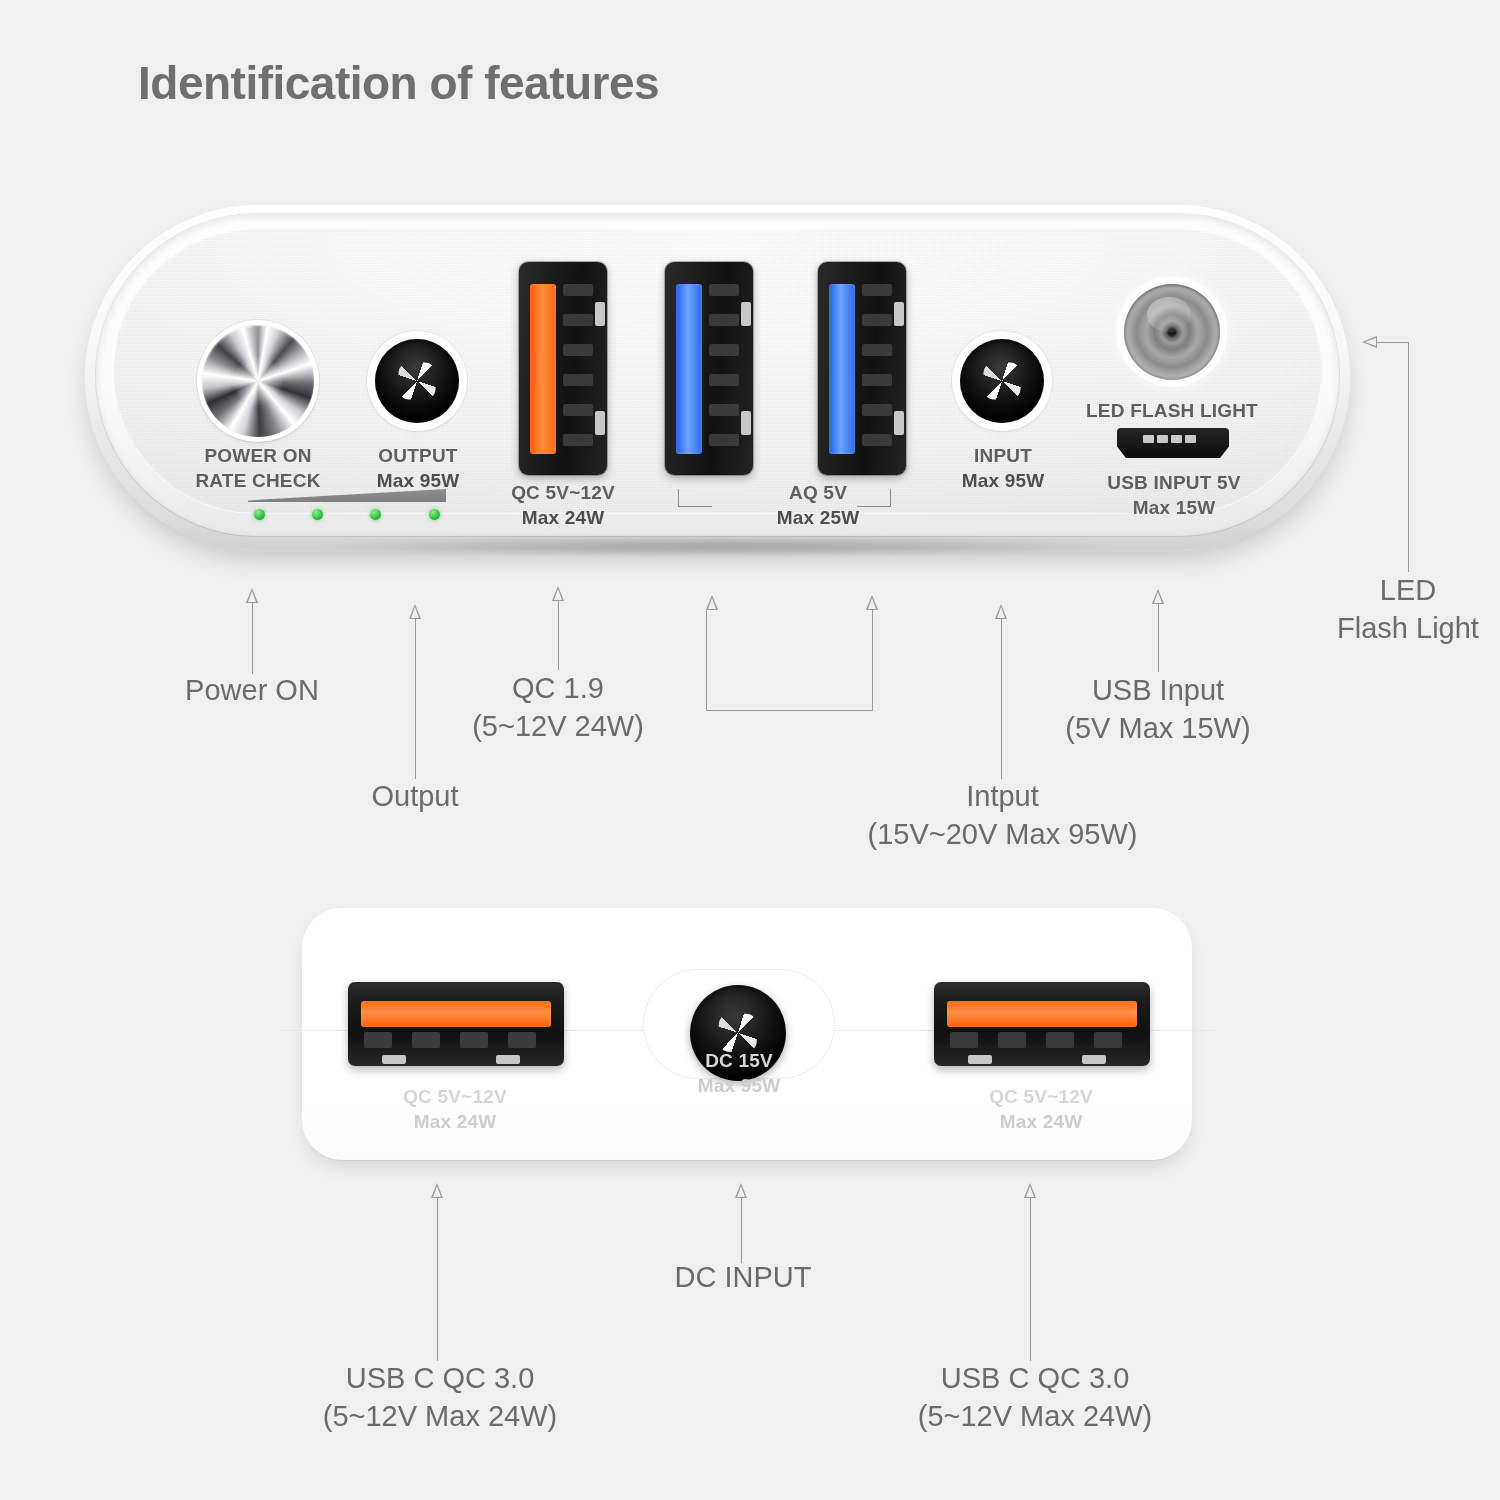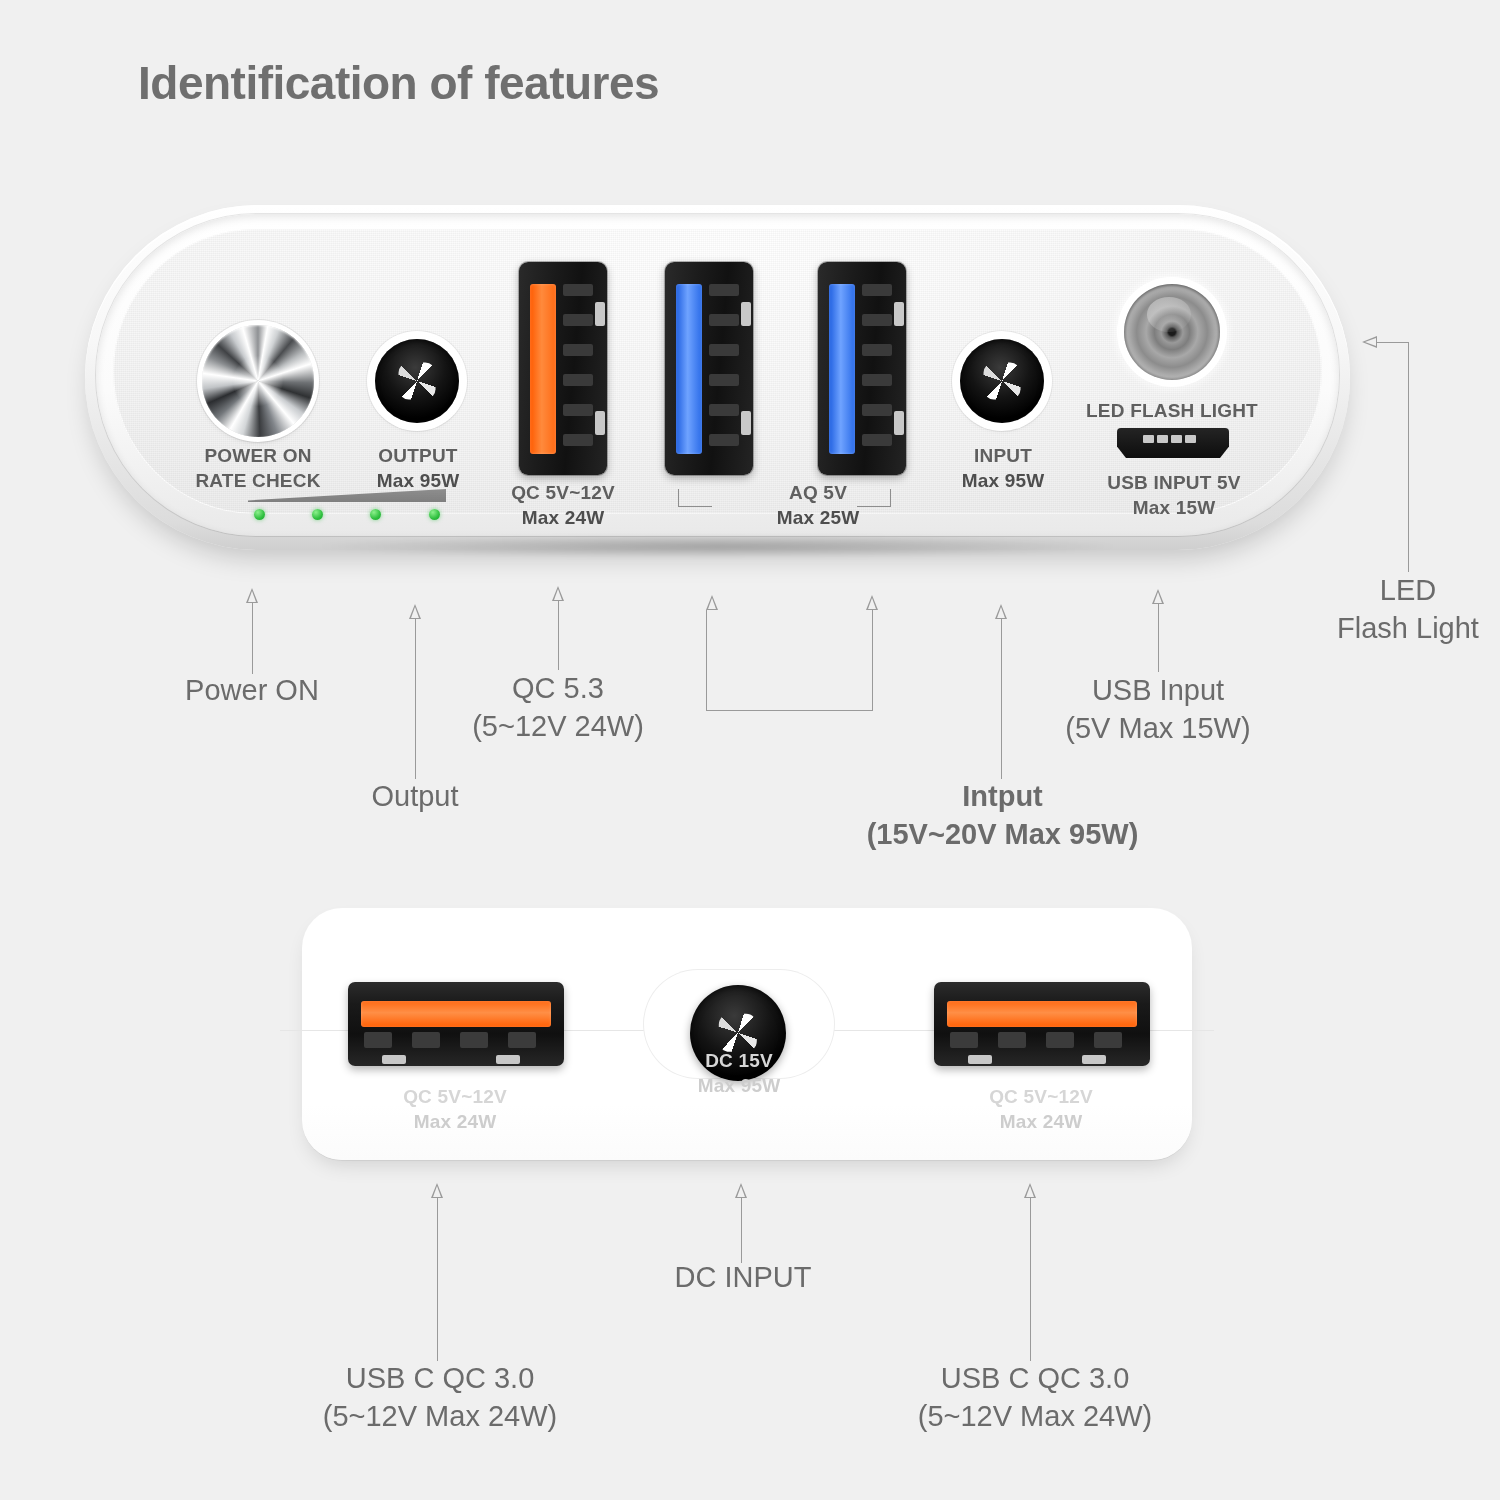--- a/index.html
+++ b/index.html
@@ -375,35 +375,35 @@
 
   <div class="abs arrow-up" style="left:409px; top:604px;"></div>
   <div class="abs lead v" style="left:415px; top:619px; height:160px;"></div>
   <div class="abs callout" style="left:240px; top:778px; width:350px;">
     <span>Output</span>
   </div>
 
   <div class="abs arrow-up" style="left:552px; top:586px;"></div>
   <div class="abs lead v" style="left:558px; top:601px; height:69px;"></div>
   <div class="abs callout" style="left:428px; top:670px; width:260px;">
-    <span>QC 5.3</span>
+    <span>QC 1.9</span>
     <span class="l2">(5~12V 24W)</span>
   </div>
 
   <div class="abs arrow-up" style="left:706px; top:595px;"></div>
   <div class="abs arrow-up" style="left:866px; top:595px;"></div>
   <div class="abs ubracket" style="left:706px; top:610px; width:172px; height:100px;">
     <span class="side" style="left:0; top:0; height:100px;"></span>
     <span class="side" style="left:166px; top:0; height:100px;"></span>
     <span class="base" style="left:0; top:100px; width:167px;"></span>
   </div>
 
   <div class="abs arrow-up" style="left:995px; top:604px;"></div>
   <div class="abs lead v" style="left:1001px; top:619px; height:160px;"></div>
-  <div class="abs callout" style="left:830px; top:778px; width:345px;font-weight:bold;">
+  <div class="abs callout" style="left:830px; top:778px; width:345px;">
     <span>Intput</span>
     <span class="l2">(15V~20V Max 95W)</span>
   </div>
 
   <div class="abs arrow-up" style="left:1152px; top:589px;"></div>
   <div class="abs lead v" style="left:1158px; top:604px; height:68px;"></div>
   <div class="abs callout" style="left:1018px; top:672px; width:280px;">
     <span>USB Input</span>
     <span class="l2">(5V Max 15W)</span>
   </div>

